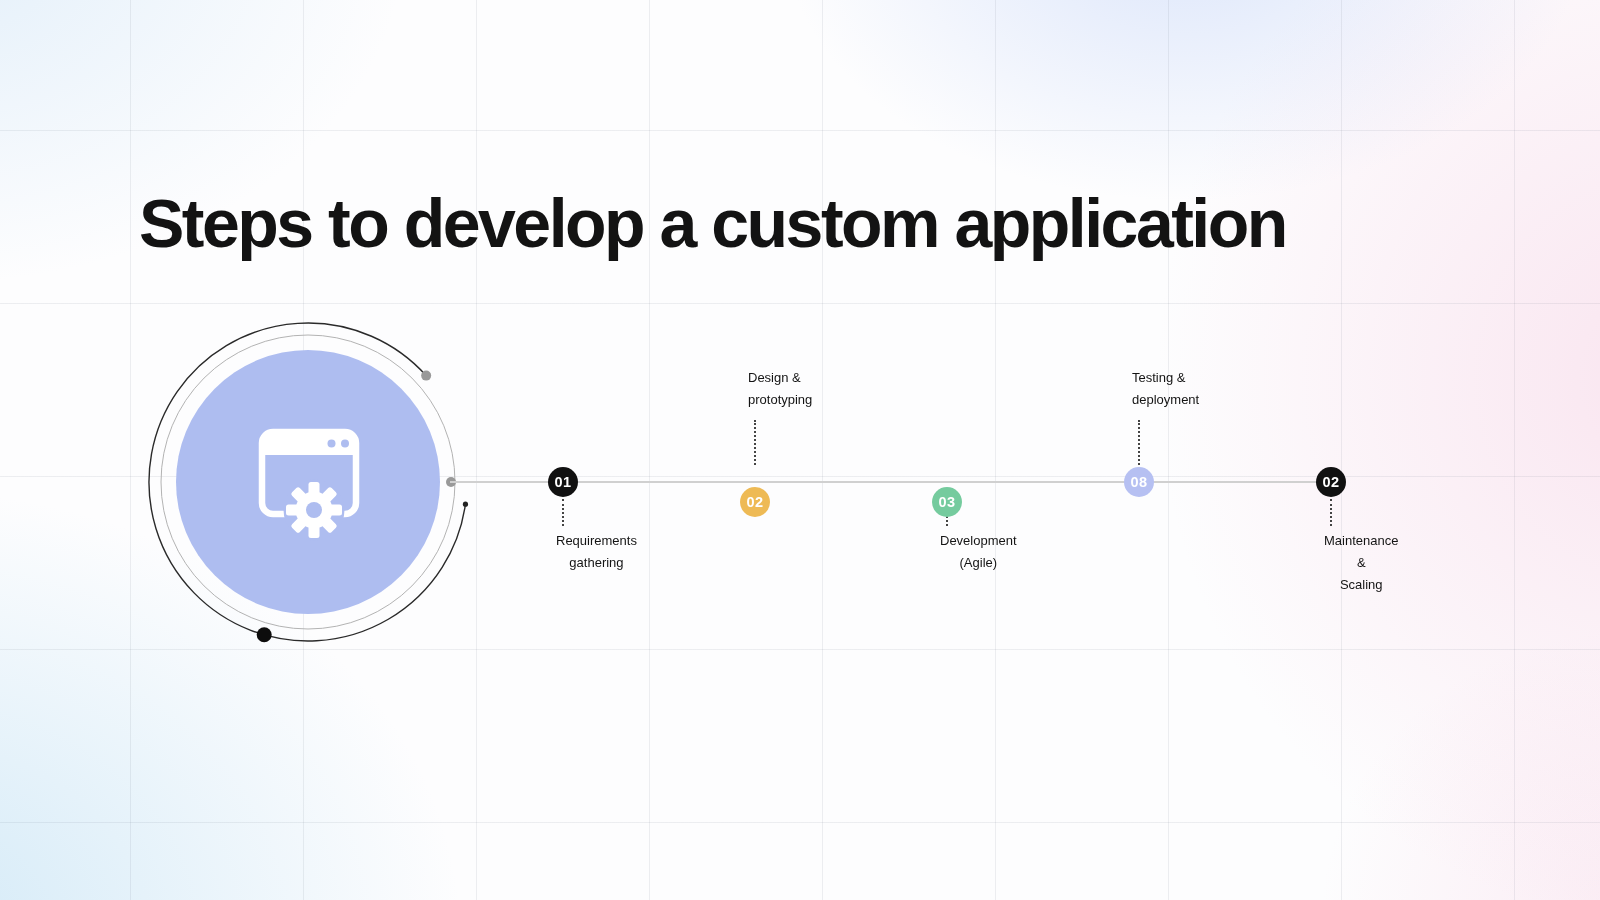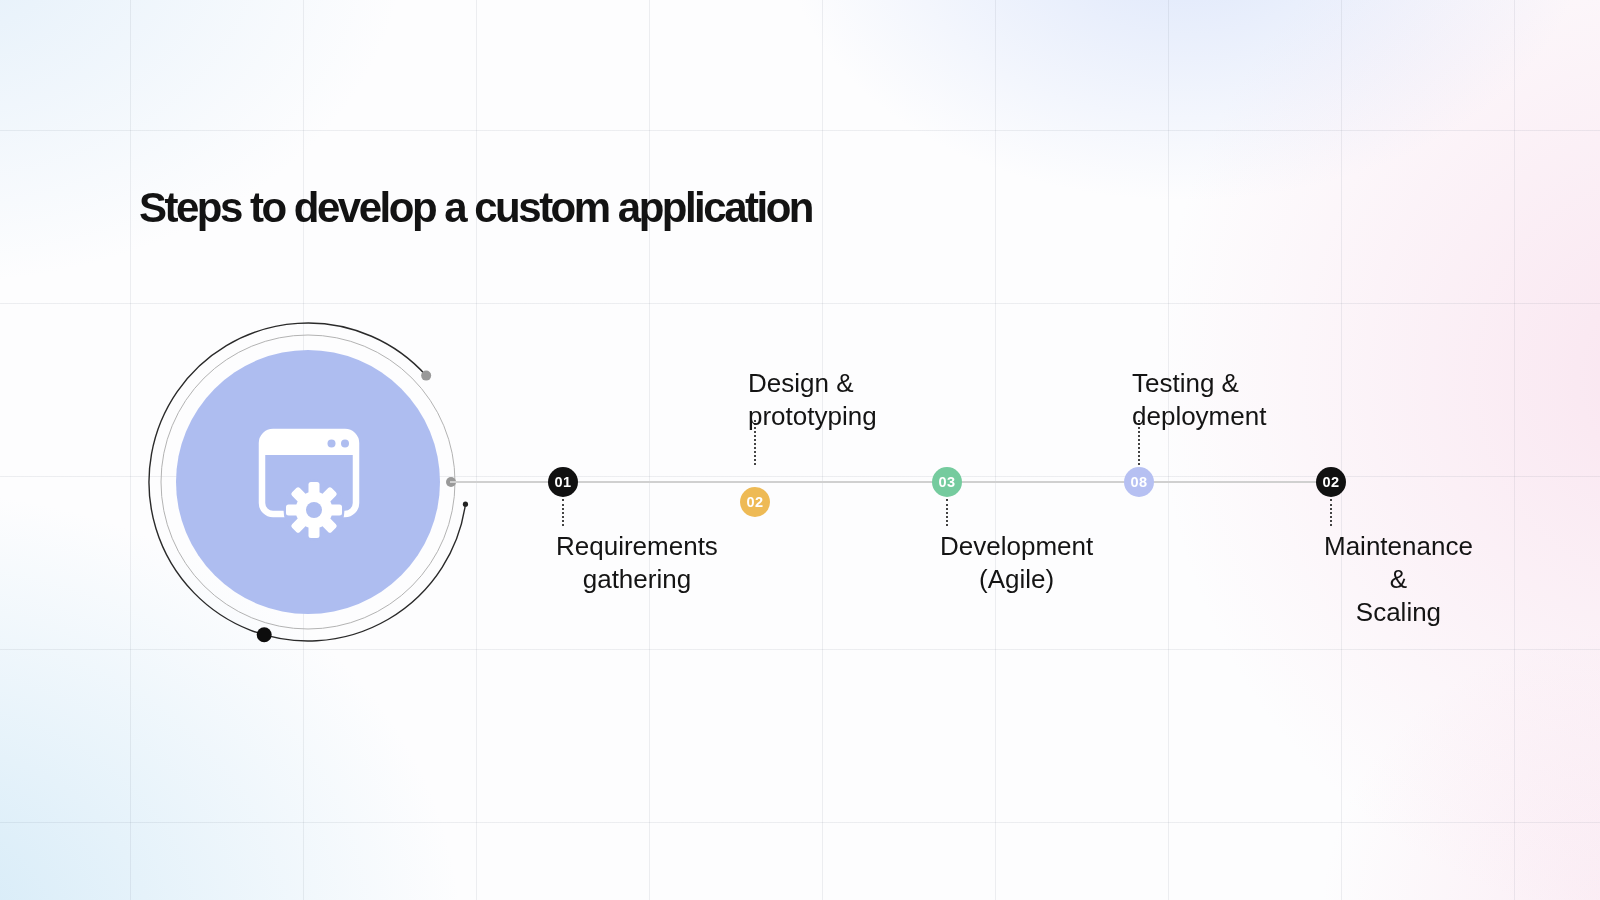--- a/index.html
+++ b/index.html
@@ -20,41 +20,41 @@
     position:absolute;inset:0;
     background-image:
       linear-gradient(to right, rgba(90,100,120,0.10) 1px, transparent 1px),
       linear-gradient(to bottom, rgba(90,100,120,0.10) 1px, transparent 1px);
     background-size:173px 173px;
     background-position:130px 130px;
     pointer-events:none;
   }
   .title{
     position:absolute;left:139px;top:184px;margin:0;
-    font-size:42px;font-weight:700;letter-spacing:-2.5px;
+    font-size:68px;font-weight:700;letter-spacing:-2.5px;
     color:#131313;white-space:nowrap;
   }
   .hero{position:absolute;left:138px;top:312px;width:340px;height:340px;}
   .timeline-line{
     position:absolute;left:450px;top:481px;width:882px;height:2px;
     background:#d0d0d0;
   }
   .step{position:absolute;top:0;width:0;height:900px;}
   .node{
     position:absolute;left:-15px;top:467px;width:30px;height:30px;
     border-radius:50%;
     display:flex;align-items:center;justify-content:center;
     color:#ffffff;font-size:14.5px;font-weight:700;letter-spacing:0.4px;text-align:right;
   }
   .connector{position:absolute;left:-1px;width:0;border-left:2px dotted #444444;}
   .connector.above{top:420px;height:45px;}
   .connector.below{top:499px;height:27px;}
   .step-label{
     position:absolute;left:-7px;
-    font-size:26px;line-height:33px;color:#141414;
+    font-size:13px;line-height:22px;color:#141414;
     white-space:pre-line;
   }
   .step-label.above{top:367px;}
   .step-label.below{top:530px;text-align:center;}
 </style>
 </head>
 <body>
 
 <div class="canvas">
   <div class="grid"></div>
@@ -116,21 +116,21 @@
 prototyping</div>
       <div class="node" style="background-color: rgb(238, 186, 85); margin-top: 20px;">
         <span>02</span>
       </div>
     </div>
 
     <div class="step" style="left:947px">
       <div class="connector below"></div>
       <div class="step-label below">Development
 (Agile)</div>
-      <div class="node" style="background-color: rgb(117, 203, 158);">
+      <div class="node" style="background-color: rgb(117, 203, 158); margin-top: 20px;">
         <span>03</span>
       </div>
     </div>
 
     <div class="step" style="left:1139px">
       <div class="connector above"></div>
       <div class="step-label above">Testing &amp;
 deployment</div>
       <div class="node" style="background-color: rgb(182, 192, 242);">
         <span>08</span>

